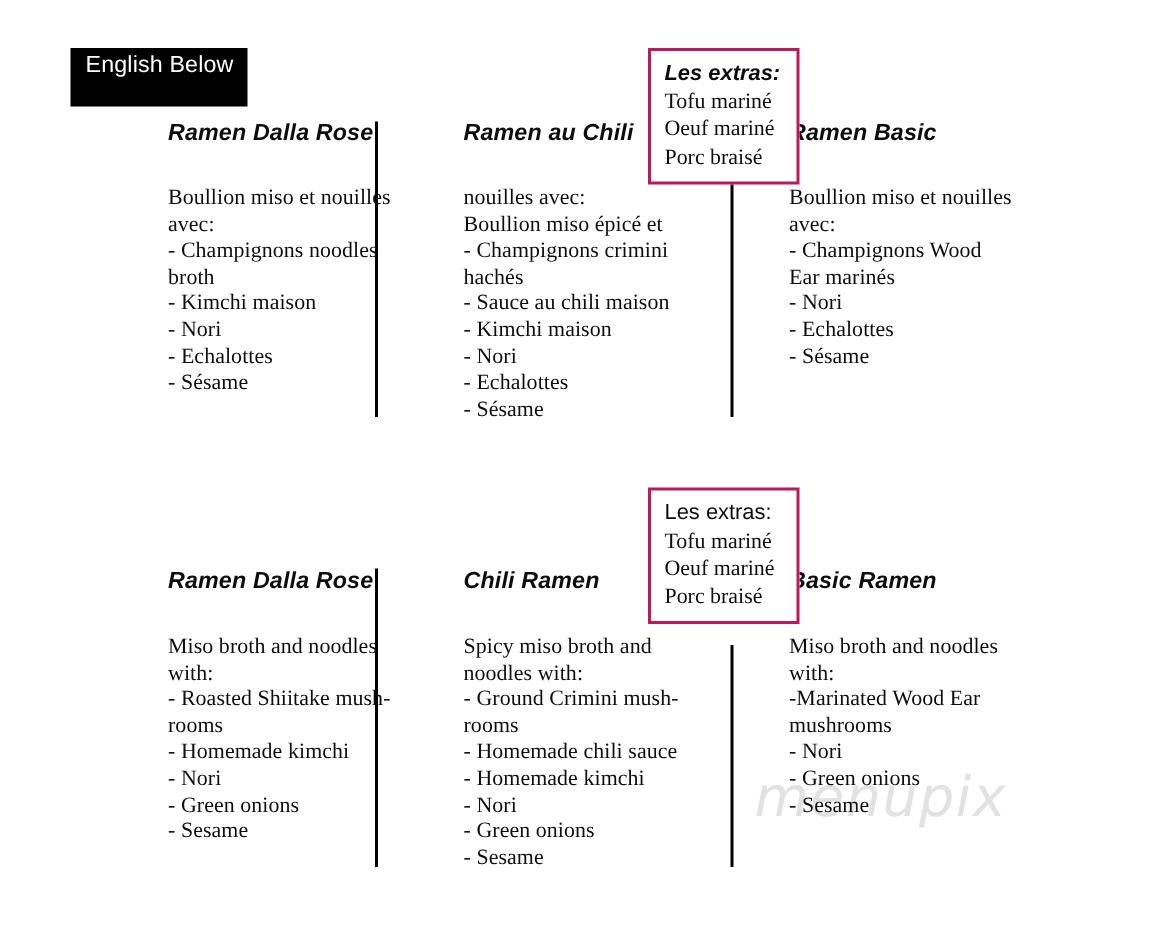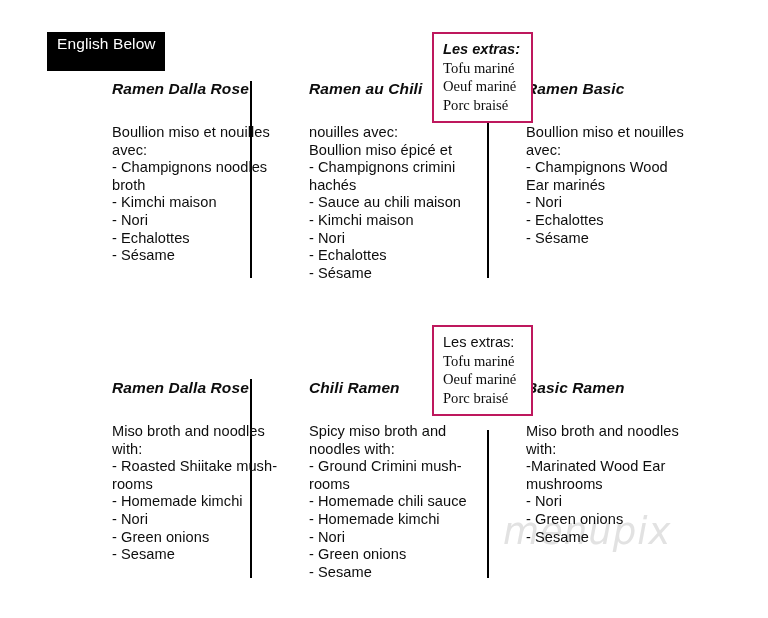--- a/index.html
+++ b/index.html
@@ -56,20 +56,21 @@
     line-height: 18px;
     letter-spacing: 0.1px;
     margin: 0 0 26px 0;
     white-space: nowrap;
   }
 
   .col-body {
     font-size: 14.6px;
     line-height: 17.6px;
     letter-spacing: 0.05px;
+    font-family: Liberation Serif, serif;
   }
   .col-body .ln {
     display: block;
     white-space: pre;
   }
 
   
   .extras {
     position: absolute;
     left: 432px;

